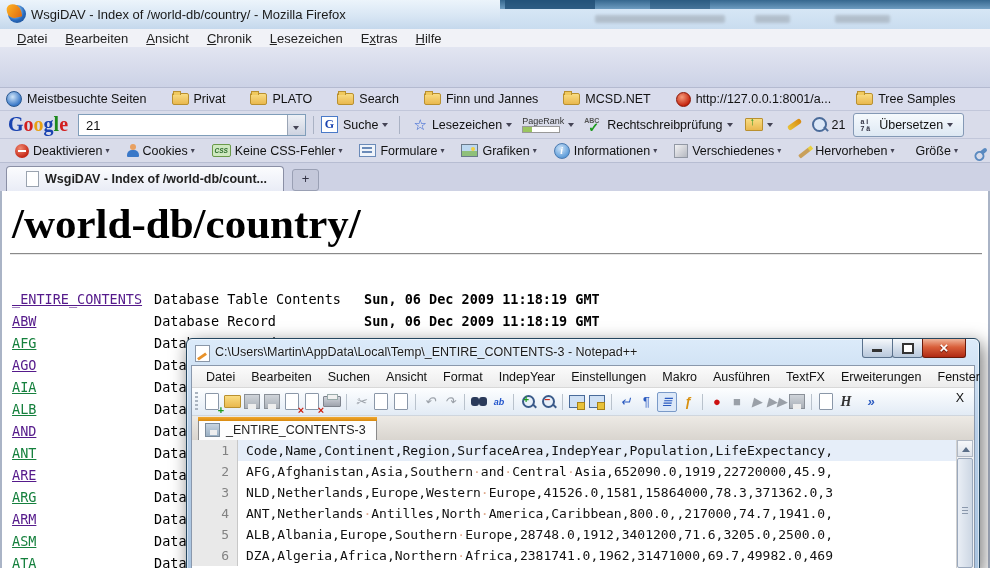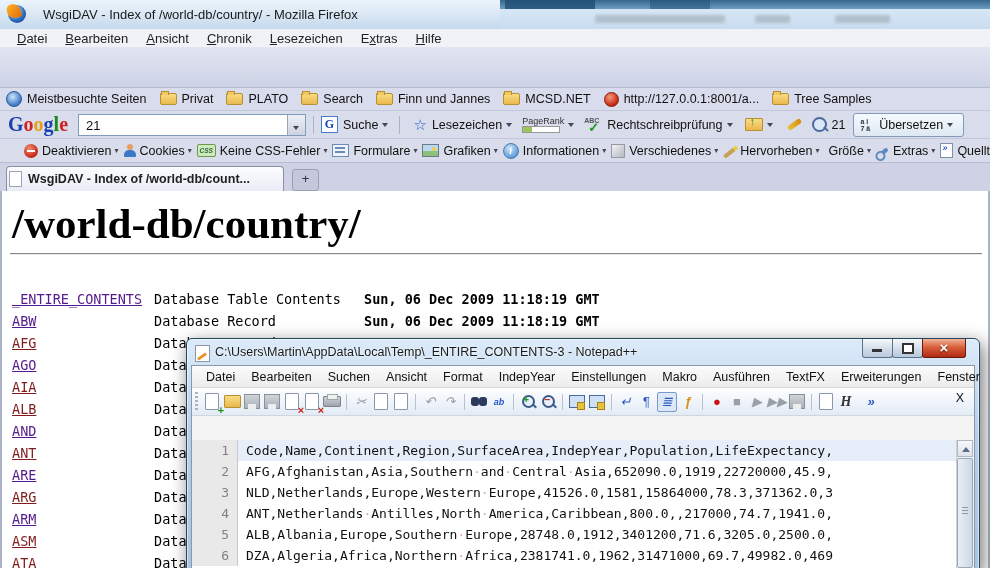--- a/index.html
+++ b/index.html
@@ -13,21 +13,21 @@
   .behind .seg{position:absolute;top:0;height:9px;background:#1f4d74;opacity:.8;}
   .behind .smudge{position:absolute;top:15px;height:8px;background:#9aa3ad;
     filter:blur(1.5px);opacity:.55;border-radius:2px;}
   
   .ff-titlebar{position:absolute;left:0;top:0;width:500px;height:29px;
     background:linear-gradient(180deg,#ecf4fb,#d8e6f4 55%,#c5d8ec);}
   .ff-logo{position:absolute;left:8px;top:5px;width:18px;height:18px;border-radius:50%;
     background:radial-gradient(circle at 40% 35%,#9fd0f0 20%,#2a6cc0 55%,#14407e);}
   .ff-logo::after{content:"";position:absolute;left:-1px;top:-1px;width:14px;height:14px;
     border-radius:50% 90% 10% 70%;background:linear-gradient(135deg,#ffb524,#e06a10);transform:rotate(-12deg);}
-  .ff-title{position:absolute;left:31px;top:7px;font-size:13px;color:#1a1a1a;margin-left:12px;}
+  .ff-title{position:absolute;left:31px;top:7px;font-size:13px;color:#1a1a1a;}
   .ff-menubar{position:absolute;left:0;top:29px;width:990px;height:18px;background:#f1f2f7;
     display:flex;align-items:center;padding-left:8px;box-sizing:border-box;}
   .mi{font-size:13px;color:#222;padding:0 9px;cursor:default;}
   .mi u{text-decoration:underline;}
   .ff-navbar{position:absolute;left:0;top:47px;width:990px;height:41px;
     background:linear-gradient(180deg,#e2e5f1,#ccd2e6);border-bottom:1px solid #b4bad0;box-sizing:border-box;}
   .fwdpill{position:absolute;left:34px;top:56px;width:40px;height:21px;border:1px solid #9aa2b4;
     border-radius:11px;background:linear-gradient(180deg,#f3f4f7,#d8dbe3);}
   .fwdpill .fa{position:absolute;left:7px;top:2px;color:#9aa0ae;font-weight:bold;font-size:13px;}
   .fwdpill .caret{position:absolute;right:5px;top:6px;width:0;height:0;
@@ -50,21 +50,21 @@
   .clock::after{content:"";position:absolute;left:9px;top:9px;width:6px;height:2px;background:#444;}
   .printer{position:absolute;left:248px;top:58px;width:22px;height:11px;border-radius:2px;
     background:linear-gradient(180deg,#cfd3da,#9ea3ad);border:1px solid #7e838d;}
   .printer::before{content:"";position:absolute;left:4px;top:-6px;width:12px;height:6px;background:#f0f0f0;border:1px solid #9aa;}
   .addressbar{position:absolute;left:282px;top:52px;width:702px;height:26px;background:#fff;
     border:1px solid #8f98a8;border-radius:3px;box-sizing:border-box;}
   .urlpage{position:absolute;left:6px;top:5px;width:12px;height:15px;background:#fff;border:1px solid #9aa3af;}
   .urltext{position:absolute;left:28px;top:4px;font-size:14px;color:#111;}
   
   .ff-bookmarks{position:absolute;left:0;top:88px;width:990px;height:23px;background:#d9dcec;
-    border-bottom:1px solid #c2c7da;display:flex;align-items:center;padding-left:6px;box-sizing:border-box;gap:13px;}
+    border-bottom:1px solid #c2c7da;display:flex;align-items:center;padding-left:6px;box-sizing:border-box;gap:25px;}
   .bm{display:flex;align-items:center;gap:5px;font-size:12.5px;color:#111;white-space:nowrap;}
   .bmic{display:inline-block;position:relative;}
   .bmic.folder{width:15px;height:10px;background:linear-gradient(180deg,#f9dc82,#e9b84e);
     border:1px solid #b9902f;border-radius:1px 2px 2px 2px;}
   .bmic.folder::before{content:"";position:absolute;left:0;top:-3px;width:6px;height:3px;
     background:#f0c95e;border:1px solid #b9902f;border-bottom:none;}
   .bmic.page{width:11px;height:14px;background:#fff;border:1px solid #9aa3af;}
   .bmic.smart{width:14px;height:14px;border-radius:50%;
     background:radial-gradient(circle at 40% 35%,#cfe4f8,#3a78c8 70%);border:1px solid #2a5890;}
   .bmic.reddot{width:13px;height:13px;border-radius:50%;
@@ -100,21 +100,21 @@
   .hlpen{width:15px;height:5px;background:linear-gradient(90deg,#e8c23a,#d88a10);
     transform:rotate(-35deg);border-radius:2px;margin-left:10px;}
   .mag{position:relative;width:11px;height:11px;border:2px solid #4a6b9a;border-radius:50%;margin-left:10px;background:#dce8f8;}
   .mag::after{content:"";position:absolute;left:9px;top:9px;width:6px;height:2px;background:#4a6b9a;transform:rotate(45deg);}
   .gcount{font-size:12.5px;color:#111;margin-left:5px;}
   .uebtn{display:flex;align-items:center;margin-left:8px;height:22px;padding:0 6px;
     border:1px solid #8499b5;border-radius:3px;background:linear-gradient(180deg,#f6fafd,#dde8f3);}
   .ueic{font-size:7px;line-height:7px;color:#334;font-weight:bold;margin-right:4px;white-space:pre;}
   
   .ff-webdev{position:absolute;left:0;top:139px;width:990px;height:24px;background:#d9dcea;
-    border-bottom:1px solid #b7bdd2;display:flex;align-items:center;padding-left:24px;box-sizing:border-box;gap:0;overflow:hidden;}
+    border-bottom:1px solid #b7bdd2;display:flex;align-items:center;padding-left:15px;box-sizing:border-box;gap:12px;overflow:hidden;}
   .wd{display:flex;align-items:center;font-size:12.5px;color:#111;white-space:nowrap;}
   .wdic{display:inline-block;position:relative;margin-right:4px;}
   .wd-disable{width:14px;height:14px;border-radius:50%;background:radial-gradient(circle at 38% 32%,#f08a72,#c22010 75%);}
   .wd-disable::after{content:"";position:absolute;left:3px;top:6px;width:8px;height:2px;background:#fff;}
   .wd-cookies{width:12px;height:13px;}
   .wd-cookies::before{content:"";position:absolute;left:3px;top:0;width:6px;height:6px;border-radius:50%;background:#e8a060;}
   .wd-cookies::after{content:"";position:absolute;left:0;top:6px;width:12px;height:7px;border-radius:5px 5px 1px 1px;background:#3a78c8;}
   .wd-css{width:17px;height:11px;background:#cfe8c0;border:1px solid #6a9a4a;border-radius:2px;
     font-size:6.5px;font-weight:bold;color:#2a6a2a;text-align:center;line-height:11px;}
   .wd-css::after{content:"CSS";}
@@ -132,37 +132,37 @@
   .wd-size{font-size:7px;line-height:6px;color:#1d8a1d;font-weight:bold;white-space:pre;}
   .wd-tools{width:13px;height:4px;background:#5a8ac0;transform:rotate(-40deg);border-radius:2px;margin-top:4px;}
   .wd-tools::after{content:"";position:absolute;left:-2px;top:-2px;width:6px;height:6px;border:2px solid #5a8ac0;border-radius:50%;background:#d9dcea;}
   .wd-source{width:11px;height:13px;background:#fff;border:1px solid #7a90b0;}
   .wd-source::after{content:"»";position:absolute;left:1px;top:-1px;color:#2a5ac0;font-size:9px;font-weight:bold;}
   .wdcaret{font-size:8px;color:#445;margin:0 5px 0 3px;}
   
   .ff-tabbar{position:absolute;left:0;top:163px;width:990px;height:28px;background:#ced2e4;}
   .fftab{position:absolute;left:6px;top:3px;width:278px;height:25px;
     background:linear-gradient(180deg,#fbfcfe,#e9ecf6);border:1px solid #8a8fa5;border-bottom:none;
-    border-radius:4px 4px 0 0;display:flex;align-items:center;padding-left:2px;box-sizing:border-box;}
+    border-radius:4px 4px 0 0;display:flex;align-items:center;padding-left:19px;box-sizing:border-box;}
   .fftab .pageic{width:11px;height:14px;background:#fff;border:1px solid #9aa3af;margin-right:6px;}
   .fftab .tt{font-size:12.5px;font-weight:bold;color:#222;white-space:nowrap;}
   .newtab{position:absolute;left:292px;top:6px;width:25px;height:20px;background:#c4c8da;
     border:1px solid #9aa0b4;border-radius:3px;text-align:center;line-height:18px;font-size:13px;color:#334;}
   
   .ff-content{position:absolute;left:0;top:191px;width:990px;height:377px;background:#fff;
     border-left:2px solid #aab4c6;border-right:2px solid #aab4c6;box-sizing:border-box;}
   .h1{position:absolute;left:10px;top:8px;font-family:"Liberation Serif",serif;
     font-weight:bold;font-size:43px;color:#000;}
   .rule{position:absolute;left:8px;right:6px;top:62px;height:0;border-top:1px solid #8a8a8a;border-bottom:1px solid #e8e8e8;}
   .mono{font-family:"DejaVu Sans Mono","Liberation Mono",monospace;}
   .uplink{position:absolute;left:10px;top:76px;font-size:13.5px;color:#551a8b;text-decoration:underline;}
   .rows{position:absolute;left:0;top:100px;right:2px;}
   .row{position:relative;height:22px;}
   .rname{position:absolute;left:10px;top:0;font-size:13.5px;text-decoration:underline;}
-  .rname.visited{color:#551a8b;} .rname.new{color:#7f1d1d;}
+  .rname.visited{color:#551a8b;} .rname.new{color:#15803d;}
   .rtype{position:absolute;left:152px;top:0;font-size:13.5px;color:#000;}
   .rdate{position:absolute;left:362px;top:0;font-size:13.5px;color:#000;font-weight:bold;}
   
   #np{position:absolute;left:186px;top:338px;width:792px;height:232px;
     border:1px solid #24465f;border-radius:6px 6px 0 0;
     background:linear-gradient(180deg,#dcebfa,#b8cfe8 40%,#a9c4e0);
     box-shadow:3px 5px 18px rgba(0,0,0,.55), inset 0 0 0 1px rgba(255,255,255,.5);}
   .np-titlebar{position:absolute;left:0;top:0;right:0;height:26px;}
   .np-ic{position:absolute;left:8px;top:6px;width:13px;height:15px;background:#fff;border:1px solid #8a97a8;}
   .np-ic::after{content:"";position:absolute;left:1px;top:9px;width:10px;height:3px;
@@ -706,20 +706,26 @@
 
           <i class="tb t-copy">
             <i class="t-page"></i>
             <span class="zmark"></span>
           </i>
 
           <i class="tb t-H">H</i>
 
           <i class="tb t-more">»</i>
         </div>
+      <div class="np-tabbar">
+        <div class="nptab">
+          <span class="npfloppy"></span>
+          <span class="tl">_ENTIRE_CONTENTS-3</span>
+        </div>
+      </div>
       <div class="np-editor">
 
           <div class="eline current">
             <span class="lnum">1</span>
             <span class="ltext">Code,Name,Continent,Region,SurfaceArea,IndepYear,Population,LifeExpectancy,</span>
           </div>
 
           <div class="eline">
             <span class="lnum">2</span>
             <span class="ltext">AFG,Afghanistan,Asia,Southern<span class="wsd">·</span>and<span class="wsd">·</span>Central<span class="wsd">·</span>Asia,652090.0,1919,22720000,45.9,</span>

